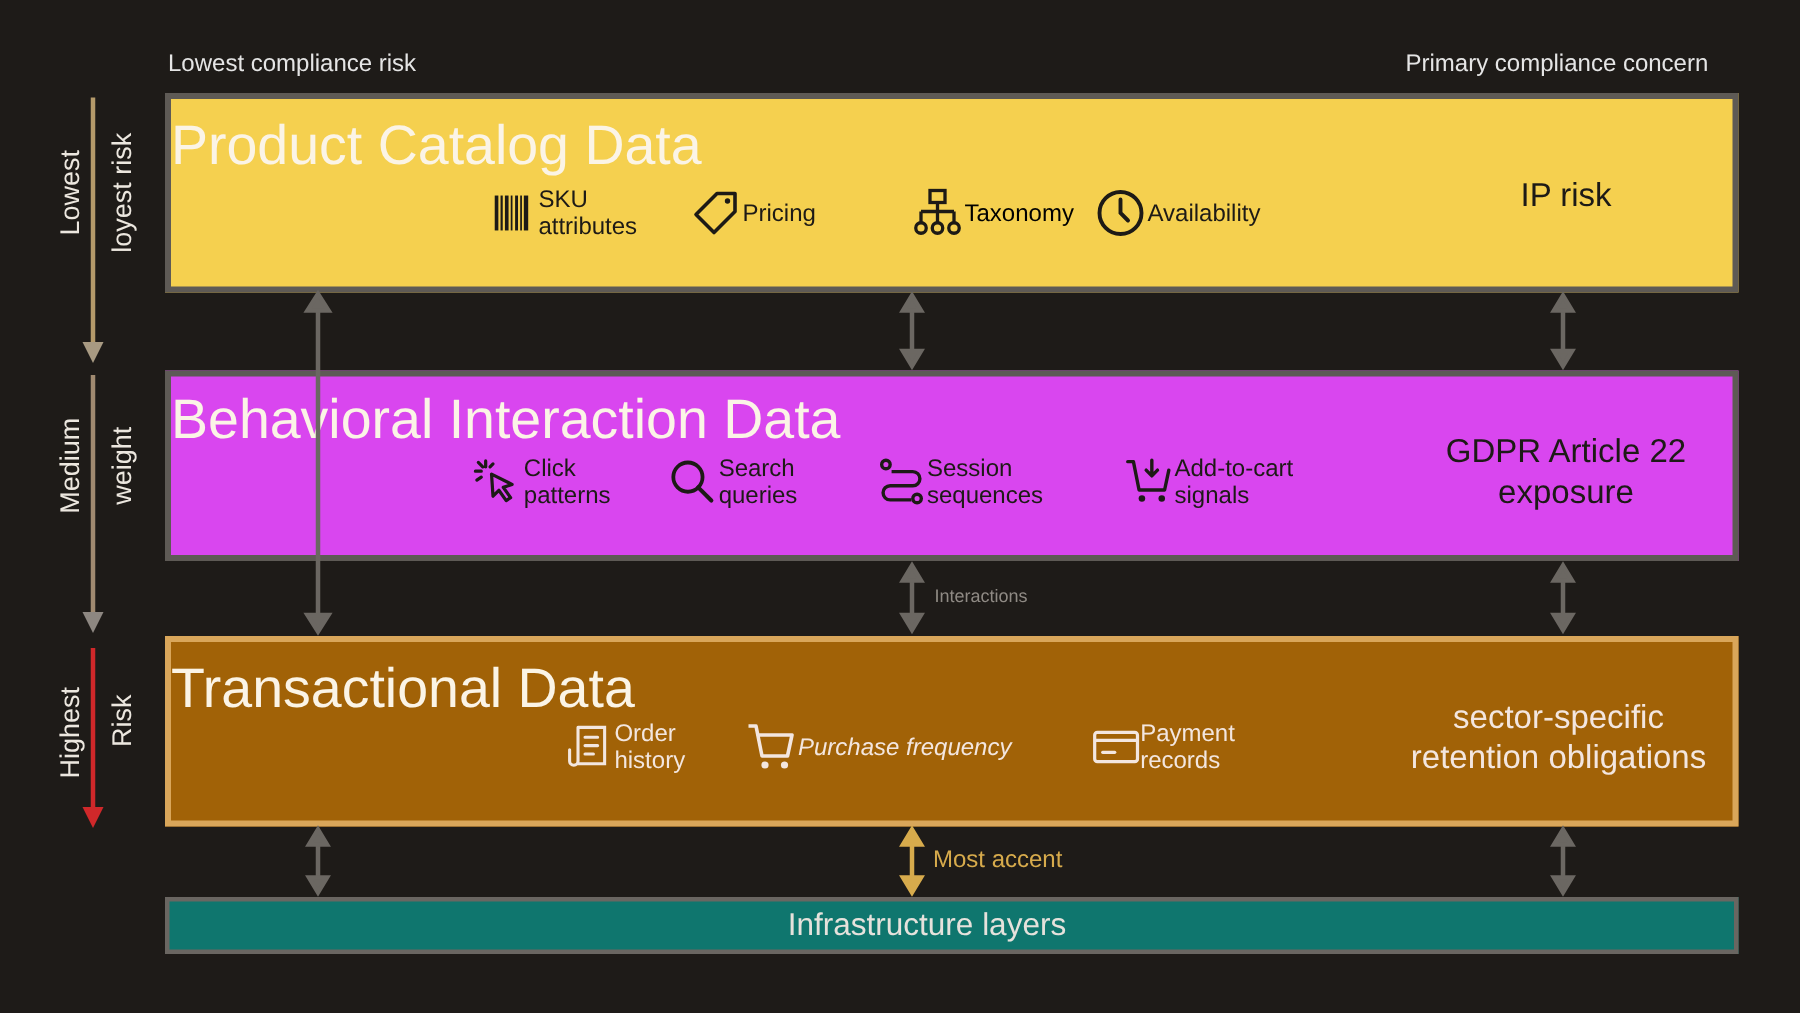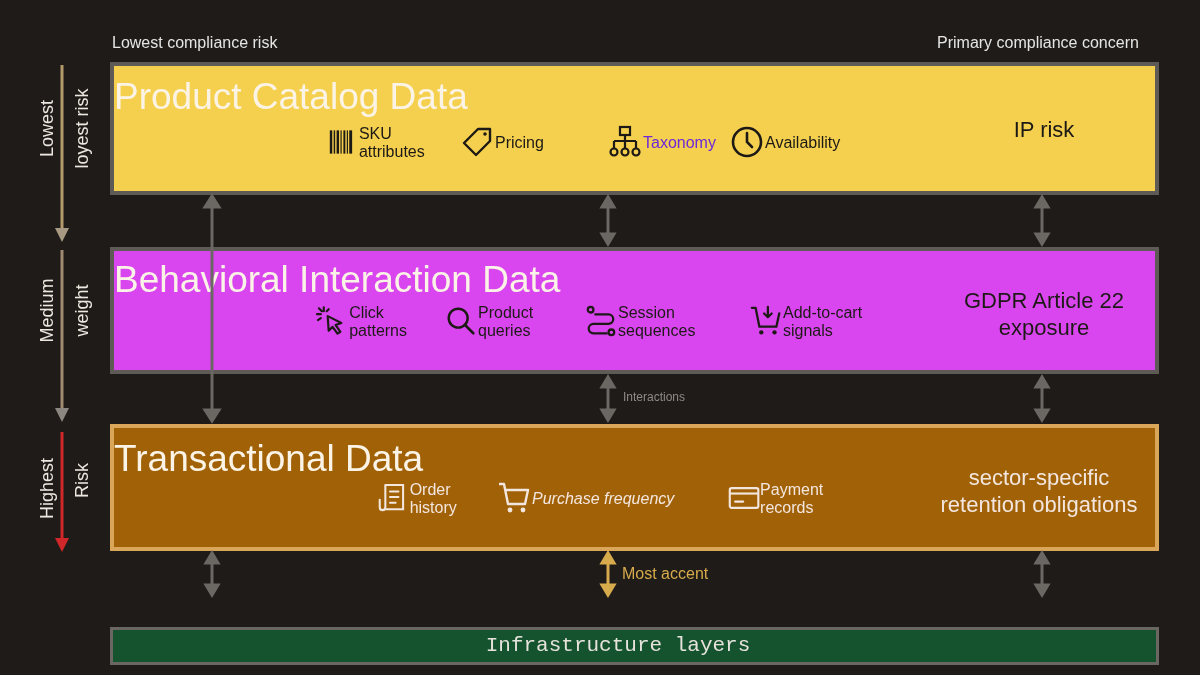--- a/index.html
+++ b/index.html
@@ -63,21 +63,21 @@
       </svg>
       <span>SKU attributes</span>
     </div>
     <div class="item" style="width:148px; margin-left:0px; color:#1d1a16;">
       <svg viewBox="0 0 36 36">
         <path d="M19 5 L31 5 L31 17 L17 31 L5 19 Z" fill="none" stroke="#1d1a16" stroke-width="2.4" stroke-linejoin="round"></path>
           <circle cx="26" cy="10" r="1.8" fill="#1d1a16"></circle>
       </svg>
       <span>Pricing</span>
     </div>
-    <div class="item" style="width:122px; color:#6d28d9;">
+    <div class="item" style="width:122px; color:#000000;">
       <svg viewBox="0 0 36 36">
         <g fill="none" stroke="#1d1a16" stroke-width="2.2">
             <rect x="13" y="3" width="10" height="8"></rect>
             <path d="M18 11 V17 M7 17 H29 M7 17 V24 M18 17 V24 M29 17 V24"></path>
             <circle cx="7" cy="28" r="3.5"></circle>
             <circle cx="18" cy="28" r="3.5"></circle>
             <circle cx="29" cy="28" r="3.5"></circle>
           </g>
       </svg>
       <span>Taxonomy</span>
@@ -103,21 +103,21 @@
             <path d="M10 4 V8 M3 11 H7 M5 5 L8 8 M15 6 L13 8 M4 17 L7 15"></path>
           </g>
       </svg>
       <span>Click patterns</span>
     </div>
     <div class="item" style="width:140px; color:#1d1a16;">
       <svg viewBox="0 0 36 36">
         <circle cx="15" cy="15" r="10" fill="none" stroke="#1d1a16" stroke-width="2.6"></circle>
           <path d="M22 22 L31 31" stroke="#1d1a16" stroke-width="2.8" stroke-linecap="round"></path>
       </svg>
-      <span>Product queries</span>
+      <span>Search queries</span>
     </div>
     <div class="item" style="width:165px; color:#1d1a16;">
       <svg viewBox="0 0 36 36">
         <g fill="none" stroke="#1d1a16" stroke-width="2.4">
             <circle cx="7" cy="6" r="3"></circle>
             <circle cx="29" cy="30" r="3"></circle>
             <path d="M11 11 H26 A5 5 0 0 1 26 21 H10 A5 5 0 0 0 10 31 H25"></path>
           </g>
       </svg>
       <span>Session sequences</span>
@@ -170,21 +170,21 @@
       </svg>
       <span>Payment records</span>
     </div>
   </div>
   <div class="concern" style="left:805px; top:36px; width:240px; color:#f3e6df;text-align:center;">
     <div>sector-specific</div>
     <div>retention obligations</div>
   </div>
 </div>
 
-<div class="layer" style="top:627px; height:38px; background:#14532d; border:3px solid #6a6661;font-family:Liberation Mono, monospace;">
+<div class="layer" style="top:598px; height:38px; background:#0f766e; border:3px solid #6a6661;">
   <div style="position:absolute; left:0; width:1010px; top:4px; text-align:center; font-size:21px; color:#e6e2dc;">Infrastructure layers</div>
 </div>
 
 <svg class="over" width="1200" height="675">
   <g stroke="#6b6762" stroke-width="3" fill="#6b6762">
 
     <line x1="212" y1="204" x2="212" y2="412"></line>
     <polygon points="205,207 219,207 212,196"></polygon>
       <polygon points="205,410 219,410 212,421"></polygon>
 

